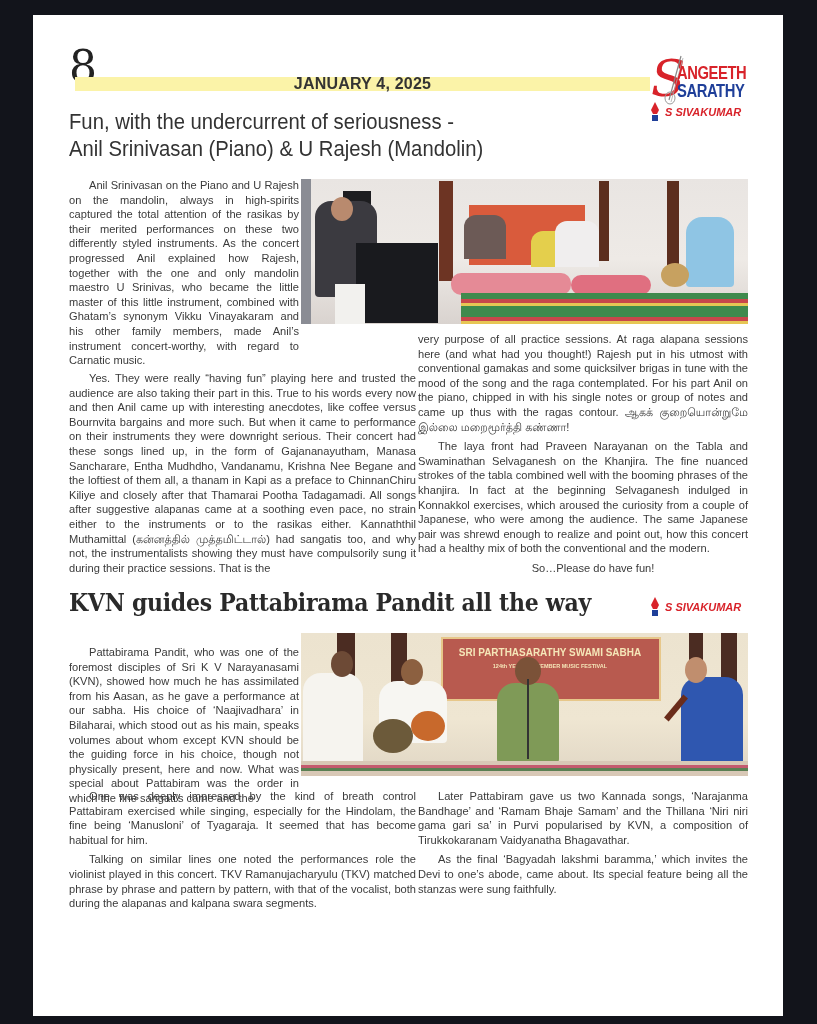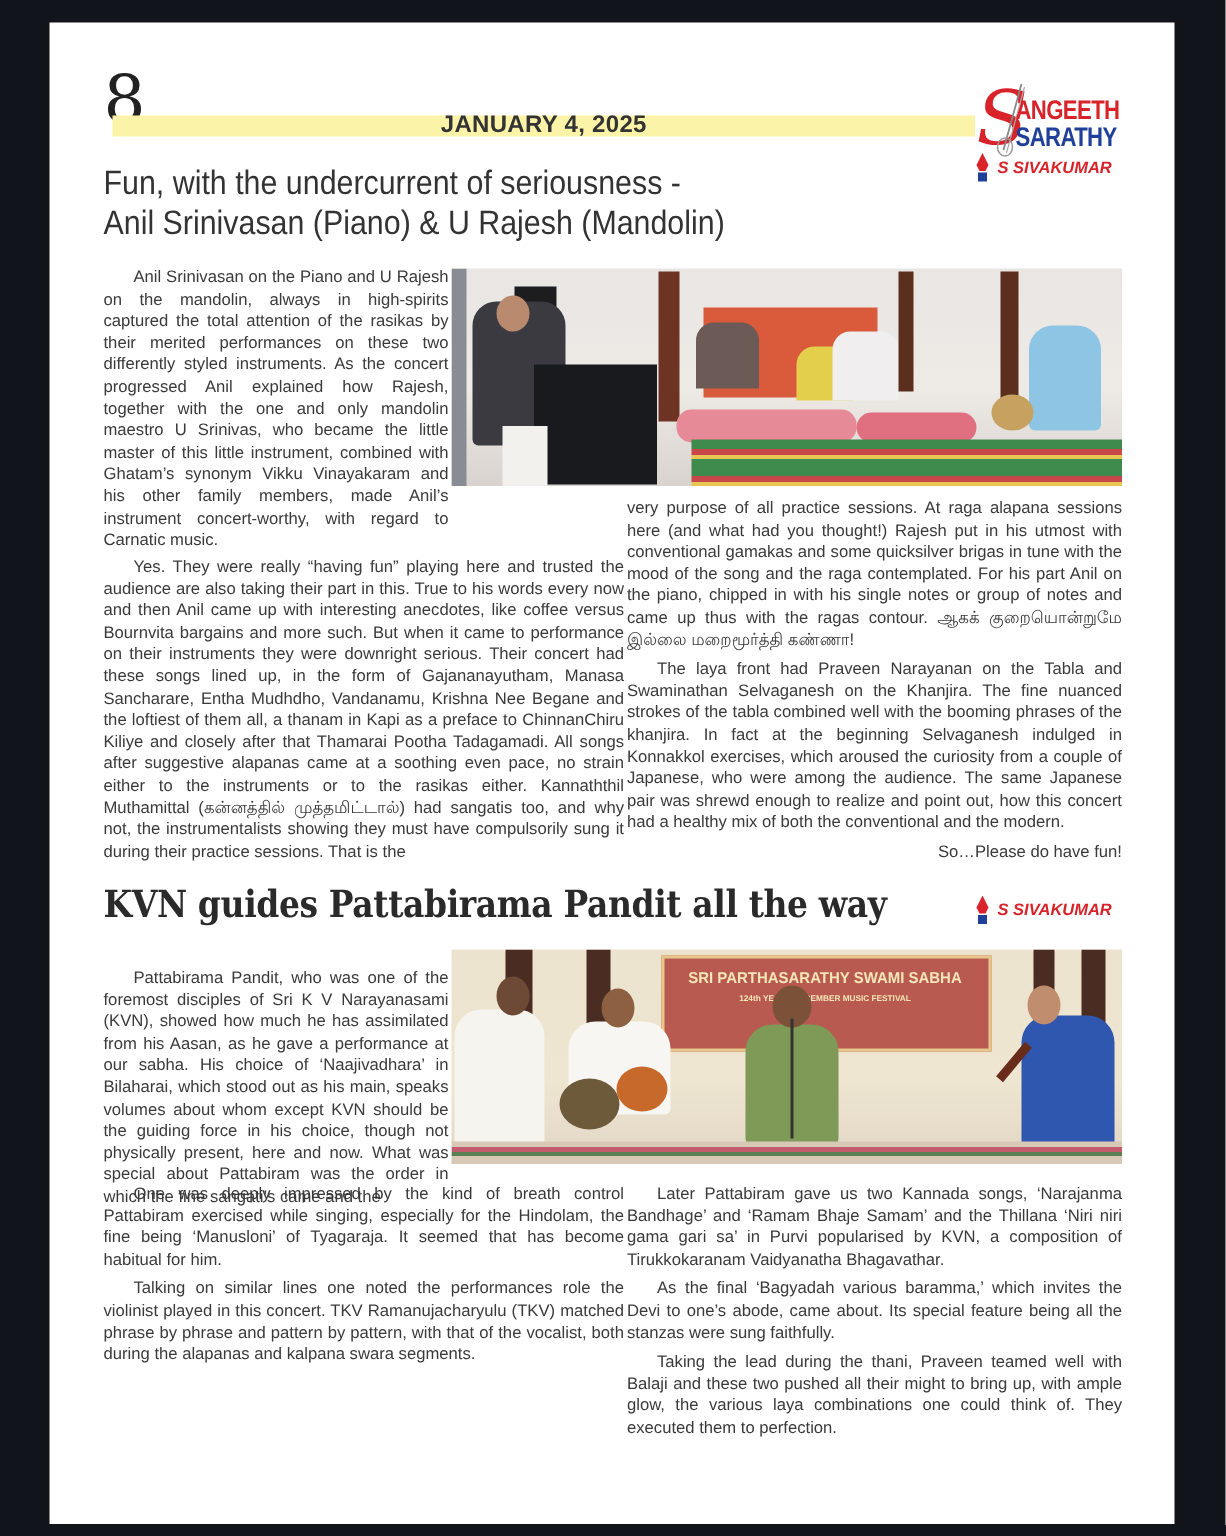--- a/index.html
+++ b/index.html
@@ -134,21 +134,21 @@
     <div class="shape" style="left:160px;top:114px;width:287px;height:31px;background:repeating-linear-gradient(180deg,#3f8a4d 0 6px,#c8474b 6px 10px,#e7c654 10px 13px,#3f8a4d 13px 18px);"></div>
   </div>
 
   <div class="abs body-text" style="left:36px; top:356px; width:347px;">
     <p>Yes. They were really “having fun” playing here and trusted the audience are also taking their part in this. True to his words every now and then Anil came up with interesting anecdotes, like coffee versus Bournvita bargains and more such. But when it came to performance on their instruments they were downright serious. Their concert had these songs lined up, in the form of Gajananayutham, Manasa Sancharare, Entha Mudhdho, Vandanamu, Krishna Nee Begane and the loftiest of them all, a thanam in Kapi as a preface to ChinnanChiru Kiliye and closely after that Thamarai Pootha Tadagamadi. All songs after suggestive alapanas came at a soothing even pace, no strain either to the instruments or to the rasikas either. Kannaththil Muthamittal (கன்னத்தில் முத்தமிட்டால்) had sangatis too, and why not, the instrumentalists showing they must have compulsorily sung it during their practice sessions. That is the</p>
   </div>
 
   <div class="abs body-text" style="left:385px; top:317px; width:330px;">
     <p style="text-indent:0">very purpose of all practice sessions. At raga alapana sessions here (and what had you thought!) Rajesh put in his utmost with conventional gamakas and some quicksilver brigas in tune with the mood of the song and the raga contemplated. For his part Anil on the piano, chipped in with his single notes or group of notes and came up thus with the ragas contour. ஆகக் குறையொன்றுமே இல்லை மறைமூர்த்தி கண்ணா!</p>
     <p>The laya front had Praveen Narayanan on the Tabla and Swaminathan Selvaganesh on the Khanjira. The fine nuanced strokes of the tabla combined well with the booming phrases of the khanjira. In fact at the beginning Selvaganesh indulged in Konnakkol exercises, which aroused the curiosity from a couple of Japanese, who were among the audience. The same Japanese pair was shrewd enough to realize and point out, how this concert had a healthy mix of both the conventional and the modern.</p>
-    <p style="text-align:right">So…Please do have fun!</p>
+    <p style="text-align:center">So…Please do have fun!</p>
   </div>
 
   <div class="abs headline2">KVN guides Pattabirama Pandit all the way</div>
 
   <div class="abs byline" style="left:616px; top:582px;">
     <svg class="pen" width="12" height="20" viewBox="0 0 12 20">
       <path d="M6 0 L10 8 L8 12 L4 12 L2 8 Z" fill="#d8232a"></path>
       <rect x="3" y="13" width="6" height="6" fill="#1f3f99"></rect>
     </svg>
     <span class="name">S SIVAKUMAR</span>
@@ -181,17 +181,16 @@
     <div class="shape" style="left:0;top:128px;width:447px;height:15px;background:repeating-linear-gradient(180deg,#d8c8b6 0 4px,#c45a6e 4px 7px,#5a7f52 7px 10px,#d8c8b6 10px 15px);"></div>
   </div>
 
   <div class="abs body-text" style="left:36px; top:774px; width:347px;">
     <p>One was deeply impressed by the kind of breath control Pattabiram exercised while singing, especially for the Hindolam, the fine being ‘Manusloni’ of Tyagaraja. It seemed that has become habitual for him.</p>
     <p>Talking on similar lines one noted the performances role the violinist played in this concert. TKV Ramanujacharyulu (TKV) matched phrase by phrase and pattern by pattern, with that of the vocalist, both during the alapanas and kalpana swara segments.</p>
   </div>
 
   <div class="abs body-text" style="left:385px; top:774px; width:330px;">
     <p>Later Pattabiram gave us two Kannada songs, ‘Narajanma Bandhage’ and ‘Ramam Bhaje Samam’ and the Thillana ‘Niri niri gama gari sa’ in Purvi popularised by KVN, a composition of Tirukkokaranam Vaidyanatha Bhagavathar.</p>
-    <p>As the final ‘Bagyadah various baramma,’ which invites the Devi to one’s abode, came about. Its special feature being all the stanzas were sung faithfully.</p>
-    <p>Taking the lead during the thani, Praveen teamed well with Balaji and these two pushed all their might to bring up, with ample glow, the various laya combinations one could think of. They executed them to perfection.</p>
+    <p>As the final ‘Bagyadah lakshmi baramma,’ which invites the Devi to one’s abode, came about. Its special feature being all the stanzas were sung faithfully.</p>
   </div>
 
 </div>
 
 </body></html>

